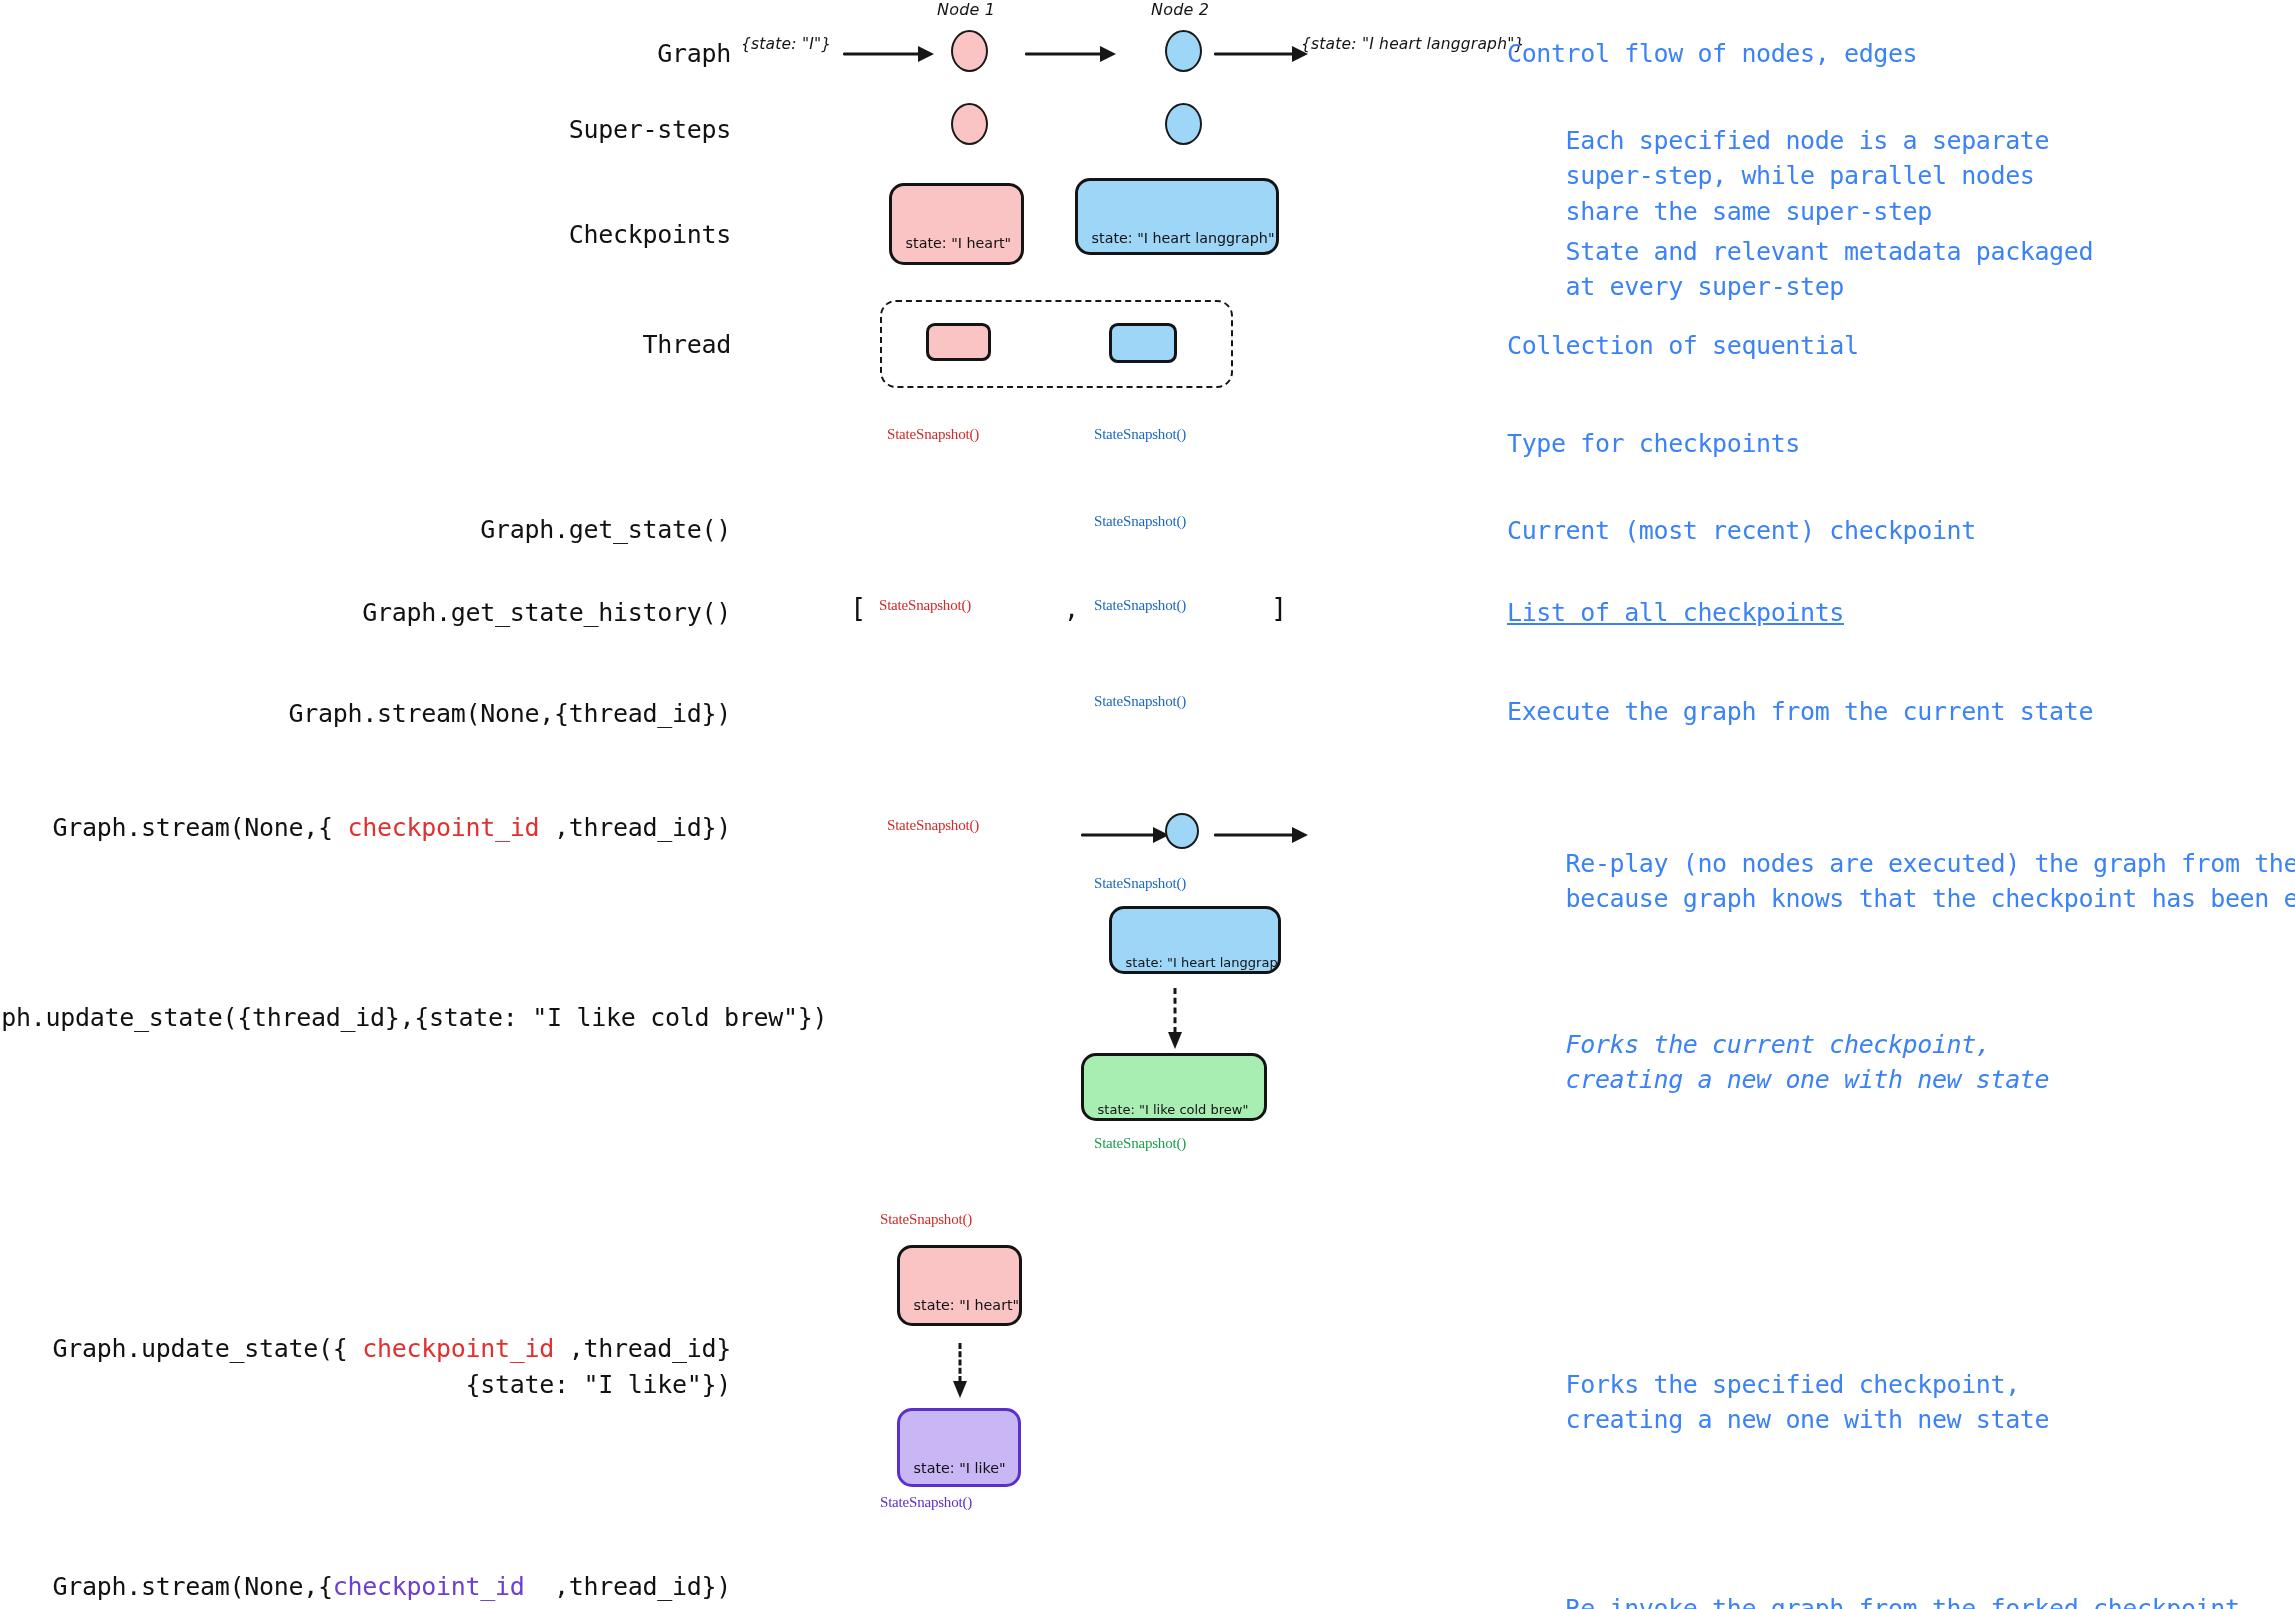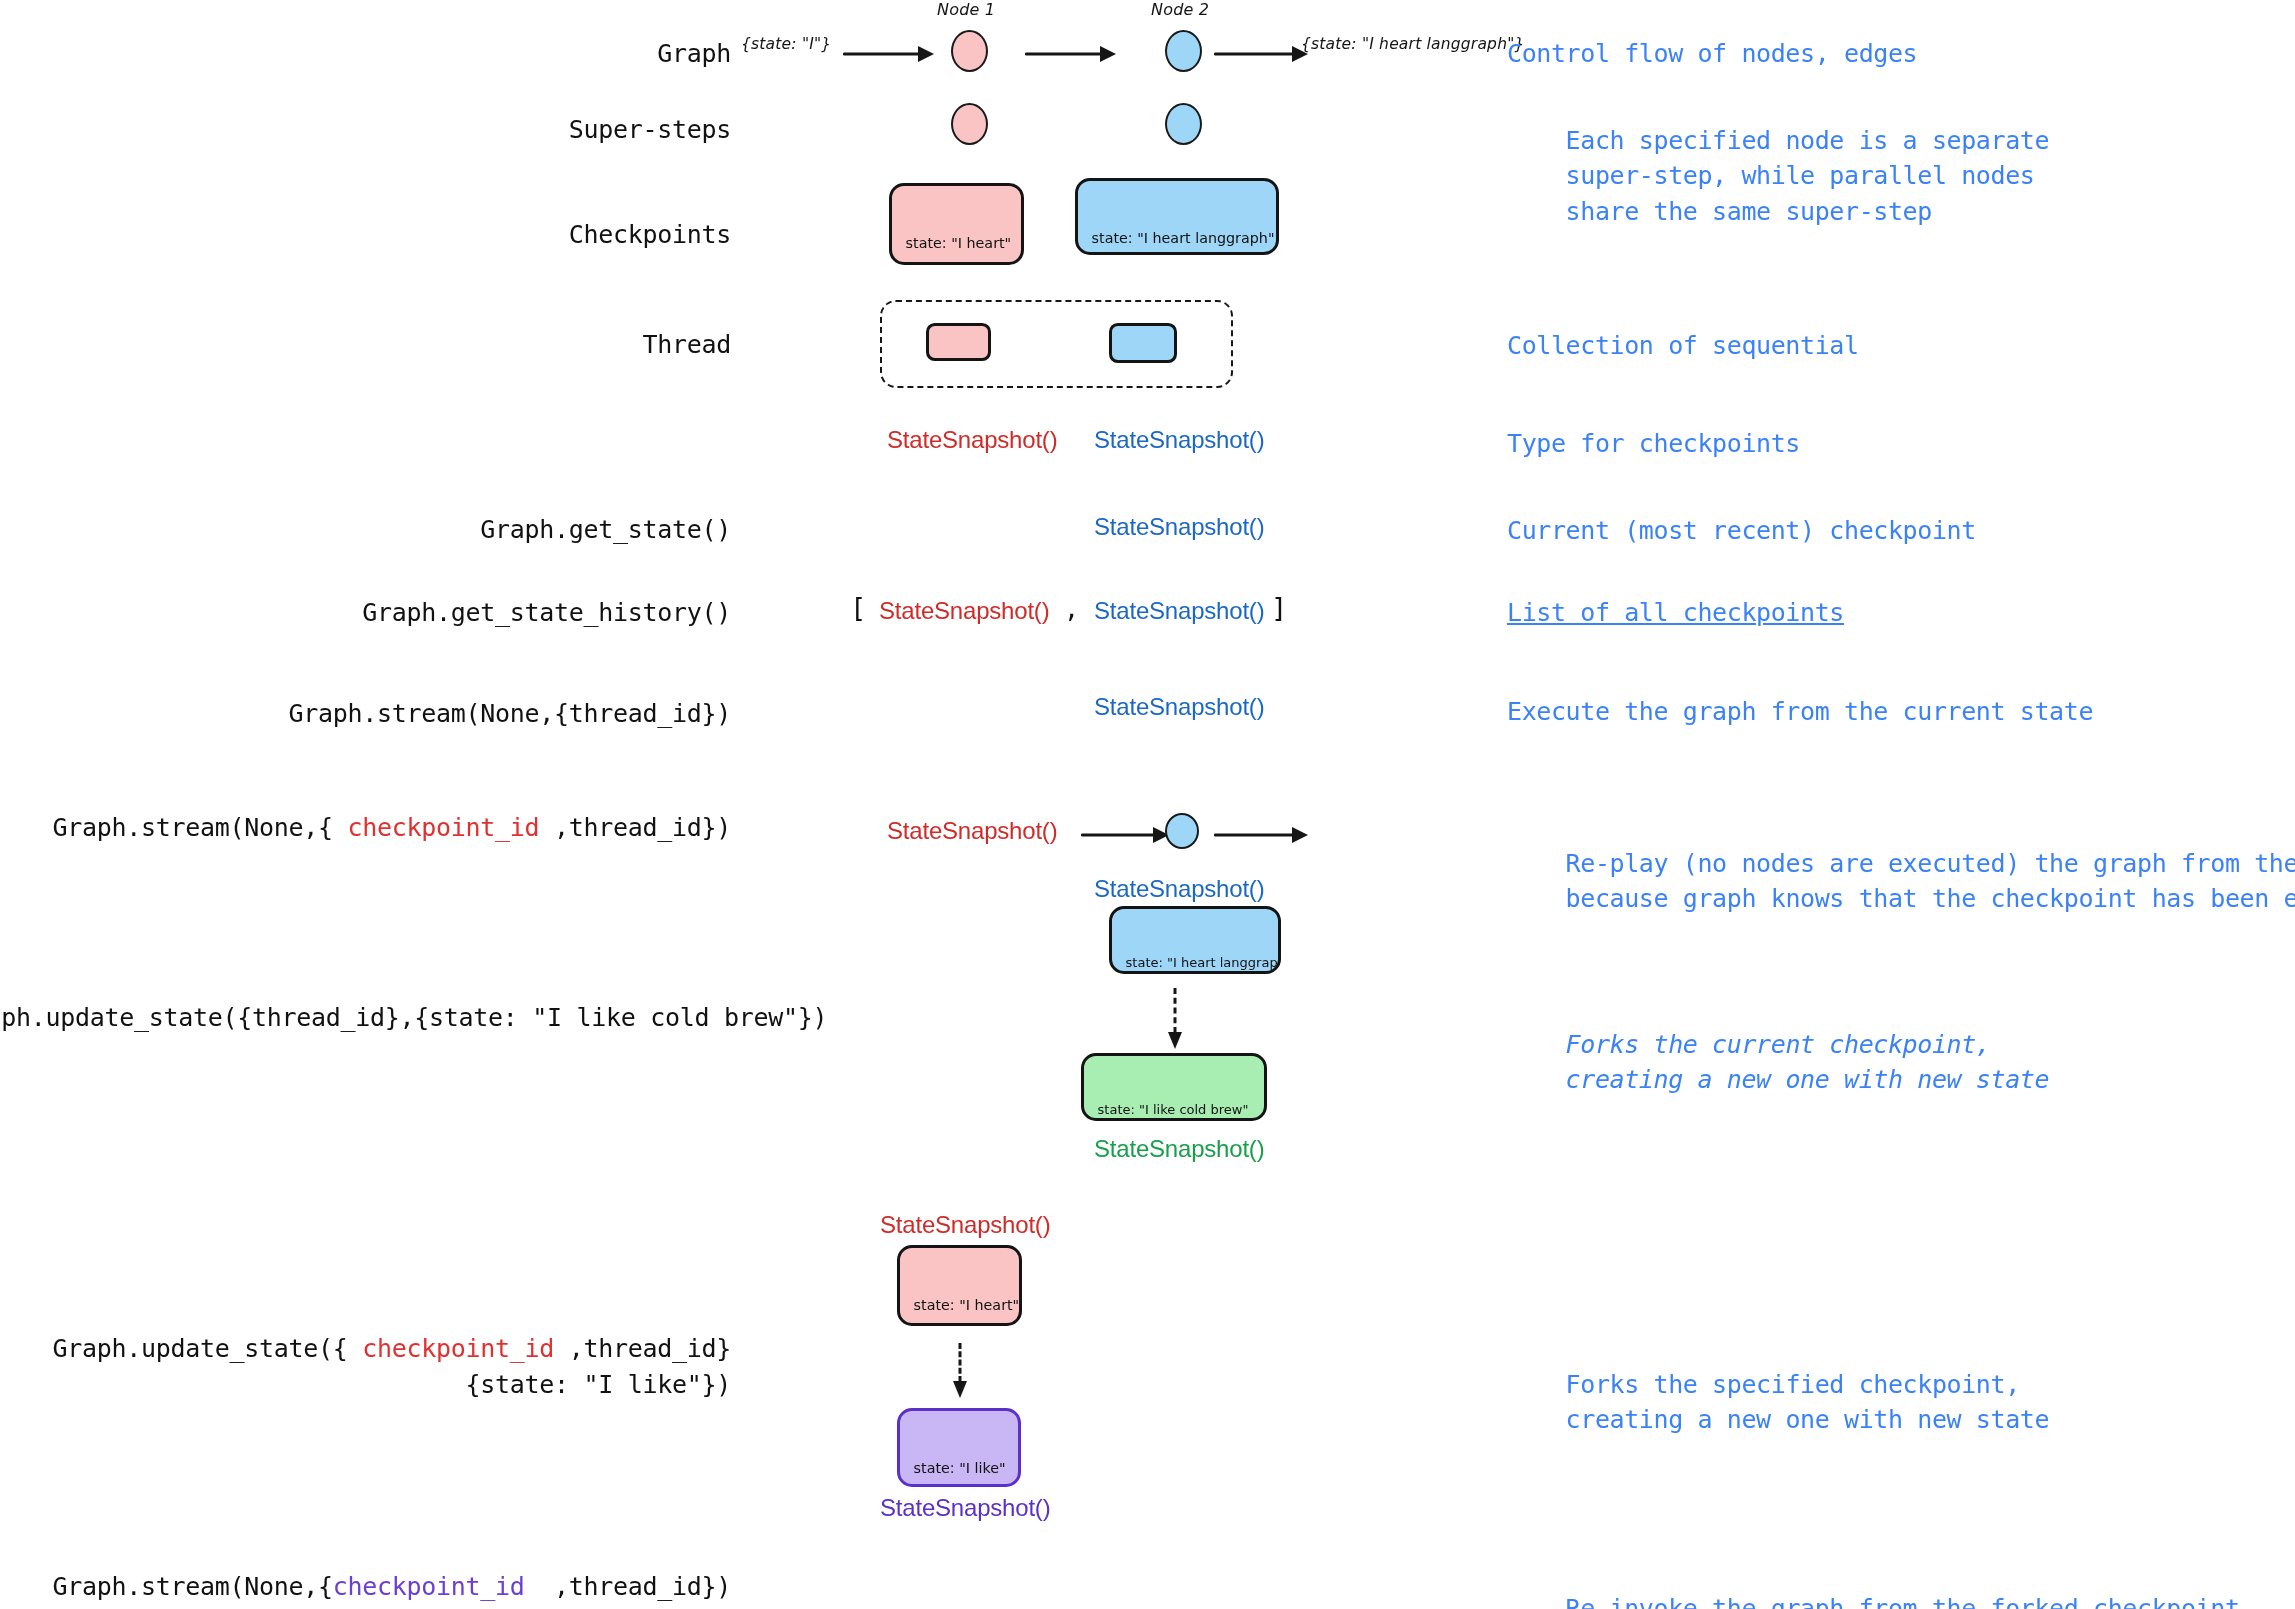--- a/index.html
+++ b/index.html
@@ -120,22 +120,22 @@
   .threadbox{
     position:absolute;
     border:2.5px dashed #161616;
     border-radius:16px;
     box-sizing:border-box;
   }
 
   
   .snap{
     position:absolute;
-    font-family:Liberation Sans, sans-serif;
-    font-size:24px;
+    font-family:Liberation Serif, serif;
+    font-size:15px;
     font-weight:400;
     white-space:nowrap;
     letter-spacing:-0.2px;
   }
   .snap.red{color:#cf2b28;}
   .snap.blue{color:#1b68c4;}
   .snap.green{color:#17a04a;}
   .snap.violet{color:#5b2fc9;}
 
   
@@ -205,20 +205,24 @@
     
   </div>
 
   <div class="card blue" style="left:1075px;top:178px;width:204px;height:77px;">
     <span class="ln">state: "I heart langgraph"</span>
     
     
     
   </div>
 
+  <div class="desc" style="top:198px;">
+    <span class="ln">State and relevant metadata packaged</span>
+    <span class="ln">at every super-step</span>
+  </div>
 
   <div class="rowlabel" style="right:1564px;top:327px;width:434px;">Thread</div>
 
   <div class="threadbox" style="left:880px;top:300px;width:353px;height:88px;"></div>
 
   <div class="chip pink" style="left:926px;top:323px;width:65px;height:38px;"></div>
   <div class="chip blue" style="left:1109px;top:323px;width:68px;height:40px;"></div>
 
   <div class="desc" style="top:328px;">Collection of sequential</div>
 

